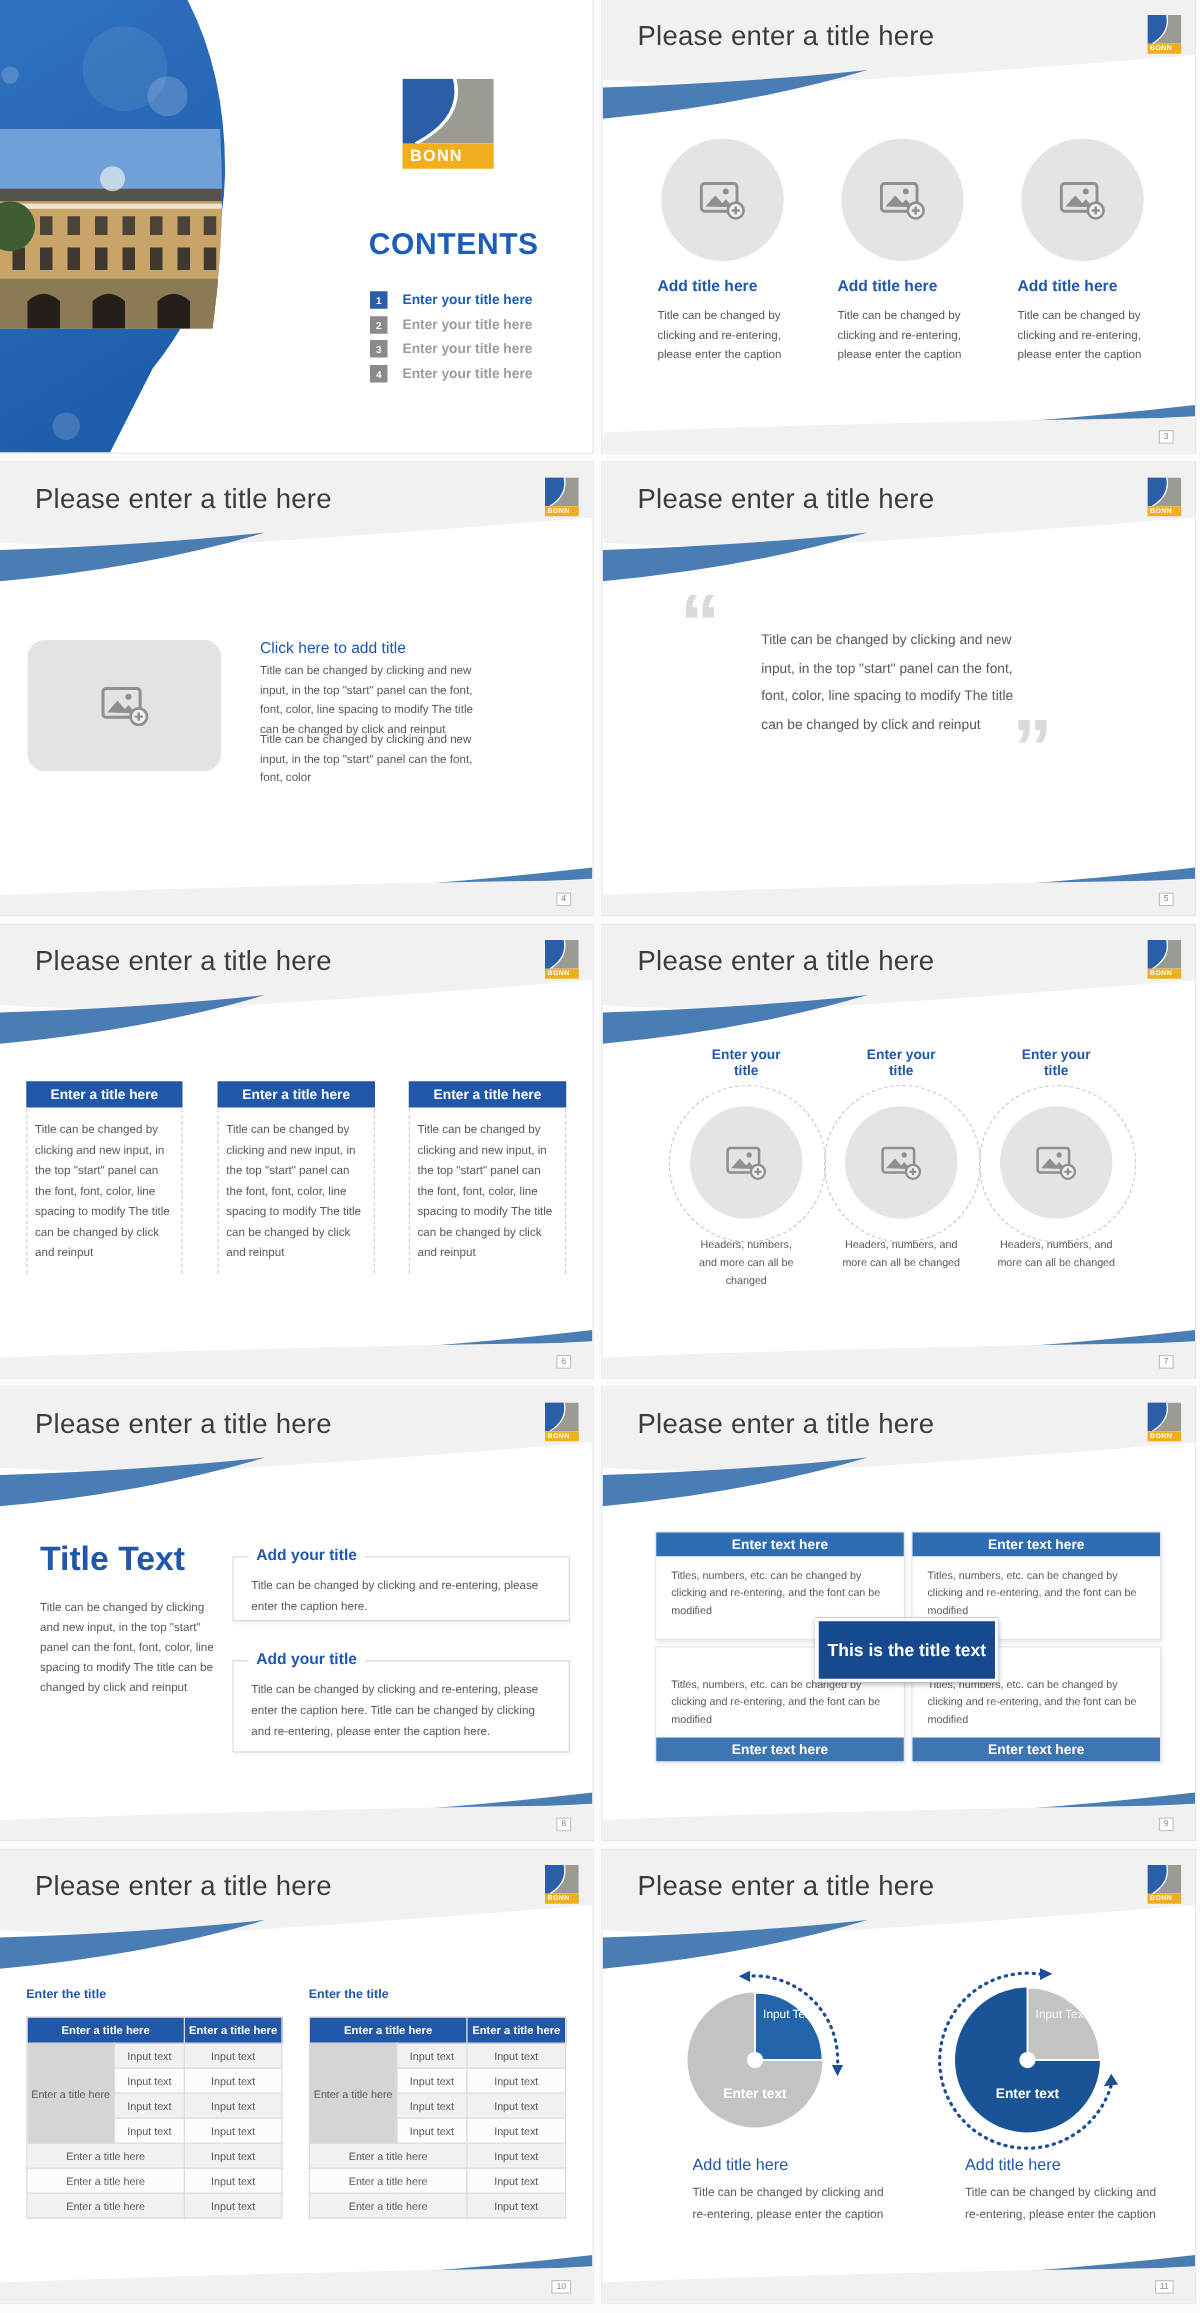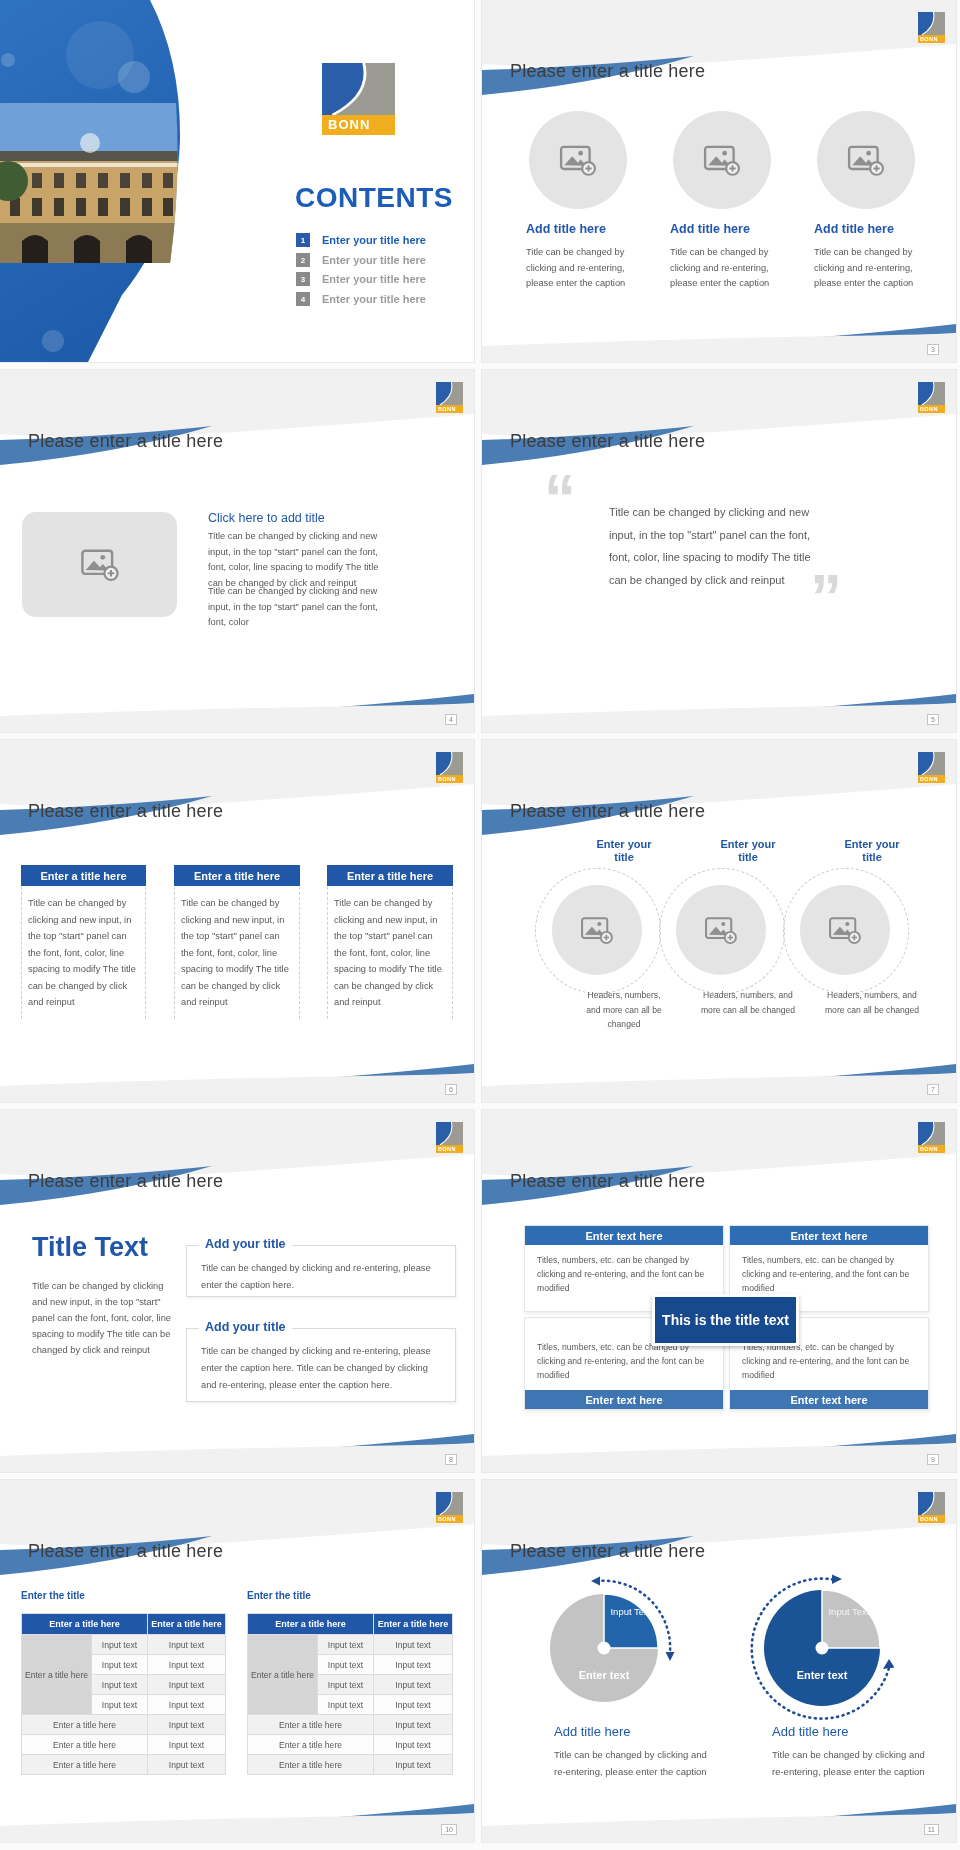--- a/index.html
+++ b/index.html
@@ -1,31 +1,31 @@
 <!DOCTYPE html>
 <html><head>
 <meta charset="utf-8">
 <style>
   html,body{margin:0;padding:0;background:#fbfbfb;font-family:"Liberation Sans",sans-serif;}
   #canvas{position:relative;width:960px;height:1850px;background:#fbfbfb;overflow:hidden;}
   .slide{position:absolute;width:474px;height:362px;background:#fff;overflow:hidden;box-shadow:0 0 0 1px #e9e9e9;}
   .deco-top{position:absolute;top:0;left:0;width:474px;height:130px;pointer-events:none;}
   .deco-bottom{position:absolute;bottom:0;left:0;width:474px;height:42px;pointer-events:none;}
-  .slide-title{position:absolute;left:28px;top:16px;font-size:18px;font-weight:300;color:#3c3c3c;letter-spacing:.2px;margin-top:45px;}
+  .slide-title{position:absolute;left:28px;top:16px;font-size:22px;font-weight:300;color:#3c3c3c;letter-spacing:.2px;}
   .logo{position:absolute;display:flex;flex-direction:column;}
   .logo-sm{top:12px;right:11px;width:27px;}
   .logo-sm .logo-bar{height:8px;line-height:8px;font-size:5.5px;padding-left:2px;letter-spacing:.4px;}
   .logo-lg{top:63px;left:322px;width:73px;}
   .logo-lg .logo-bar{height:20px;line-height:20px;font-size:13px;padding-left:6px;letter-spacing:1px;}
   .logo-bar{background:#f0ad1d;color:#fff;font-weight:700;}
   .page-num{position:absolute;right:17px;bottom:7px;font-size:7px;color:#8a8a8a;border:1px solid #c4c4c4;background:#fff;padding:1px 3px;line-height:1;}
   .blue-h{color:#2157a8;font-weight:400;}
   .body-txt{color:#595959;}
   .abs{position:absolute;}
-  .center{text-align:center;margin-left:27px;}
+  .center{text-align:center;}
   
   .toc-item{position:absolute;left:296px;display:flex;align-items:flex-start;}
   .toc-badge{width:14px;height:14px;font-size:8px;font-weight:700;color:#fff;display:flex;align-items:center;justify-content:center;flex:0 0 14px;}
   .toc-label{margin-left:12px;font-size:11px;line-height:14px;white-space:nowrap;}
   .toc-item.active .toc-badge{background:#2a5ca8;}
   .toc-item.active .toc-label{color:#1b5db8;font-weight:700;}
   .toc-item.dim .toc-badge{background:#8a8a8a;}
   .toc-item.dim .toc-label{color:#9c9c9c;font-weight:600;}
   
   .ph-circle{position:absolute;width:98px;height:98px;border-radius:50%;background:#e4e4e4;display:flex;align-items:center;justify-content:center;}
@@ -115,21 +115,21 @@
       </g>
     </svg>
     <div class="logo logo-lg">
       <svg width="73" height="52" viewBox="0 0 28 23" preserveAspectRatio="none">
         <rect width="28" height="23" fill="#9b9b94"></rect>
         <path d="M0,0 L16,0 Q19,14 4,23 L0,23 Z" fill="#2a5ea9"></path>
         <path d="M16,0 Q19,14 4,23" stroke="#ffffff" stroke-width="1.1" fill="none"></path>
       </svg>
       <div class="logo-bar">BONN</div>
     </div>
-    <div class="abs" style="left:295px;top:182px;font-size:28px;font-weight:700;color:#1b5db8;letter-spacing:.5px;">CONTENTS</div>
+    <div class="abs" style="left:295px;top:182px;font-size:24px;font-weight:700;color:#1b5db8;letter-spacing:.5px;">CONTENTS</div>
     <div class="toc-item active" style="top:233px;">
       <div class="toc-badge">1</div>
       <div class="toc-label">Enter your title here</div>
     </div>
     <div class="toc-item dim" style="top:253px;">
       <div class="toc-badge">2</div>
       <div class="toc-label">Enter your title here</div>
     </div>
     <div class="toc-item dim" style="top:272px;">
       <div class="toc-badge">3</div>

